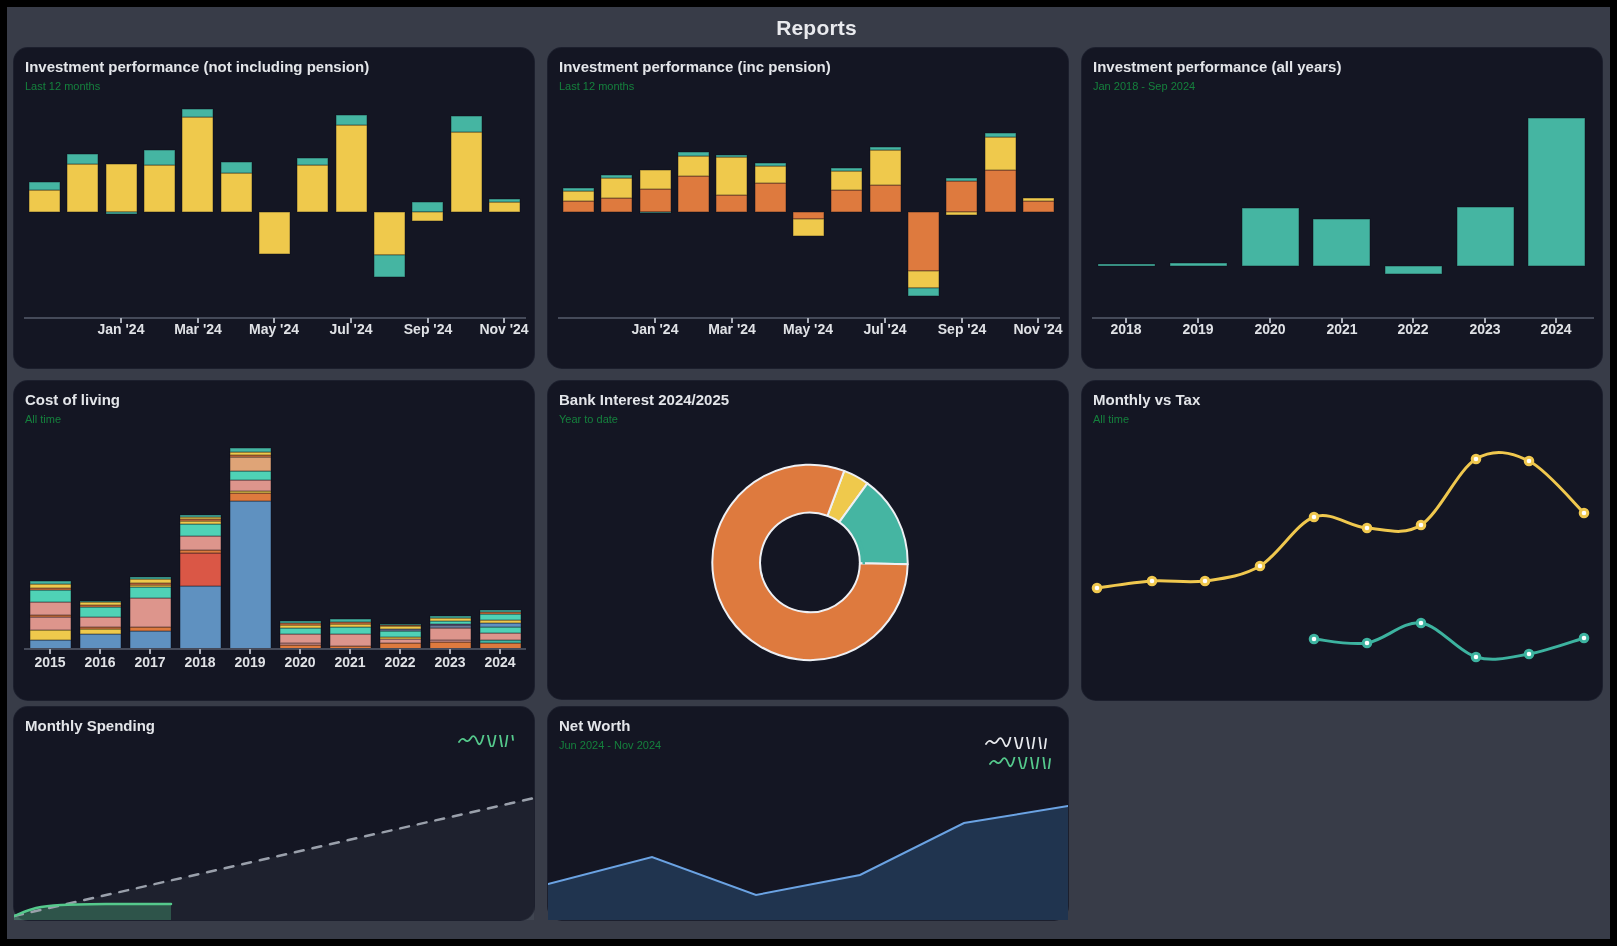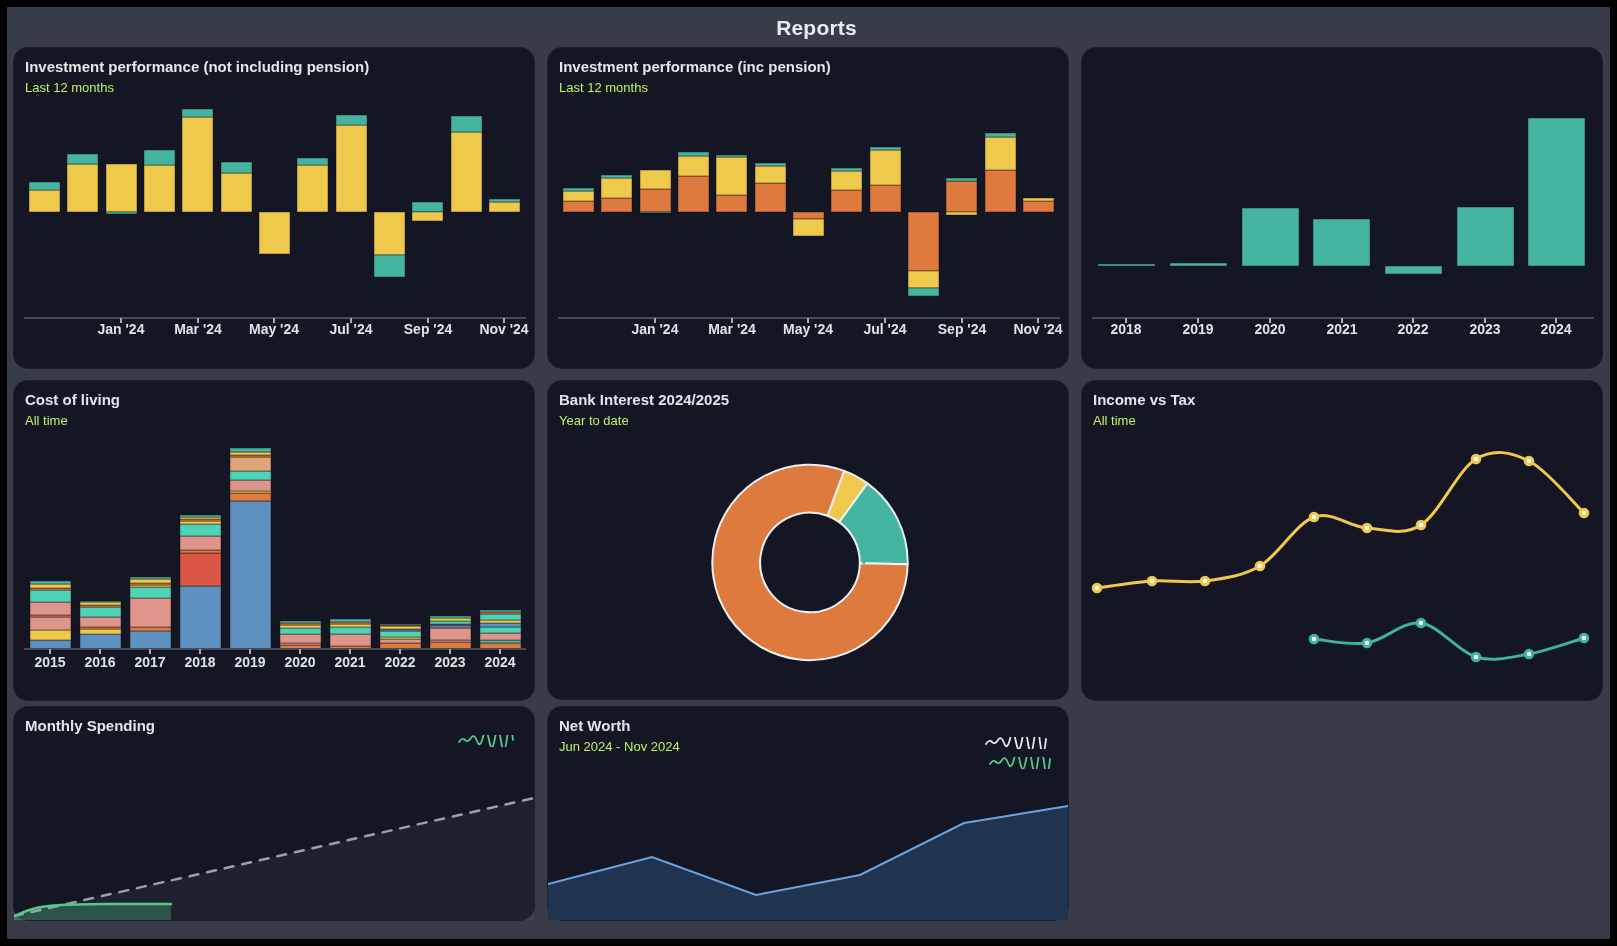--- a/index.html
+++ b/index.html
@@ -5,21 +5,21 @@
   * { margin:0; padding:0; box-sizing:border-box; }
   html,body { background:#000; }
   body { font-family:"Liberation Sans", sans-serif; }
   .page { position:relative; width:1617px; height:946px; background:#000; overflow:hidden; }
   .canvas { position:absolute; left:7px; top:7px; width:1603px; height:932px; background:#383c48; }
   .topbar { position:absolute; left:0; top:0; width:100%; height:41px; display:flex; align-items:center; padding-left:16px;justify-content:center; }
   .topbar .title { color:#e9eaee; font-size:21px; font-weight:700; letter-spacing:0.2px; }
   .panel { position:absolute; background:#141623; border-radius:14px; box-shadow:0 0 0 1px #1c1f2d; }
   .panel-header { position:absolute; left:11px; top:10px; right:11px; z-index:2; pointer-events:none; }
   .panel-title { color:#e3e5e9; font-size:15px; font-weight:700; pointer-events:auto; }
-  .panel-subtitle { color:#bef264; font-size:13px; margin-top:5px; }
+  .panel-subtitle { color:#15803d; font-size:11px; margin-top:5px; }
   svg.chart { position:absolute; inset:0; width:100%; height:100%; }
   .spark { position:absolute; z-index:3; }
 </style>
 </head>
 <body>
 
 <div class="page">
   <div class="canvas">
 
     <div class="topbar">
@@ -126,20 +126,24 @@
           <line x1="337" x2="337" y1="270" y2="275" stroke="#a9adb8" stroke-width="2"></line>
           <text x="337" y="286" fill="#e0e2e6" font-size="14" font-weight="600" text-anchor="middle" font-family="&quot;Liberation Sans&quot;,sans-serif">Jul '24</text>
           <line x1="414" x2="414" y1="270" y2="275" stroke="#a9adb8" stroke-width="2"></line>
           <text x="414" y="286" fill="#e0e2e6" font-size="14" font-weight="600" text-anchor="middle" font-family="&quot;Liberation Sans&quot;,sans-serif">Sep '24</text>
           <line x1="490" x2="490" y1="270" y2="275" stroke="#a9adb8" stroke-width="2"></line>
           <text x="490" y="286" fill="#e0e2e6" font-size="14" font-weight="600" text-anchor="middle" font-family="&quot;Liberation Sans&quot;,sans-serif">Nov '24</text>
         </svg>
     </div>
 
     <div class="panel" style="left:1075px; top:41px; width:520px; height:320px;">
+      <div class="panel-header">
+        <div class="panel-title">Investment performance (all years)</div>
+        <div class="panel-subtitle">Jan 2018 - Sep 2024</div>
+      </div>
       <svg class="chart" viewBox="0 0 520 320">
           <rect x="16" y="216" width="57" height="2" fill="#45b5a2" stroke="rgba(10,12,20,0.45)" stroke-width="1"></rect>
           <rect x="88" y="215" width="57" height="3" fill="#45b5a2" stroke="rgba(10,12,20,0.45)" stroke-width="1"></rect>
           <rect x="160" y="160" width="57" height="58" fill="#45b5a2" stroke="rgba(10,12,20,0.45)" stroke-width="1"></rect>
           <rect x="231" y="171" width="57" height="47" fill="#45b5a2" stroke="rgba(10,12,20,0.45)" stroke-width="1"></rect>
           <rect x="303" y="218" width="57" height="8" fill="#45b5a2" stroke="rgba(10,12,20,0.45)" stroke-width="1"></rect>
           <rect x="375" y="159" width="57" height="59" fill="#45b5a2" stroke="rgba(10,12,20,0.45)" stroke-width="1"></rect>
           <rect x="446" y="70" width="57" height="148" fill="#45b5a2" stroke="rgba(10,12,20,0.45)" stroke-width="1"></rect>
           <line x1="10" x2="512" y1="270" y2="270" stroke="#454a59" stroke-width="2"></line>
           <line x1="44" x2="44" y1="270" y2="275" stroke="#a9adb8" stroke-width="2"></line>
@@ -278,21 +282,21 @@
       <svg class="chart" viewBox="0 0 520 319">
           <path d="M 296.3203233634278 90.20612545365704 A 98 98 0 0 1 319.5752759957491 102.6962321575241 L 291.3751408141577 141.53889395792046 A 50 50 0 0 0 279.5103690629734 135.16639053758013 Z" fill="#efc94c" stroke="#eef0f4" stroke-width="2" stroke-linejoin="round"></path>
           <path d="M 319.5752759957491 102.6962321575241 A 98 98 0 0 1 359.983229339836 183.81294460398112 L 311.99144354073263 182.92497173672507 A 50 50 0 0 0 291.3751408141577 141.53889395792046 Z" fill="#45b5a2" stroke="#eef0f4" stroke-width="2" stroke-linejoin="round"></path>
           <path d="M 359.983229339836 183.81294460398112 A 98 98 0 1 1 296.3203233634278 90.20612545365702 L 279.5103690629734 135.16639053758013 A 50 50 0 1 0 311.99144354073263 182.92497173672507 Z" fill="#de7a3e" stroke="#eef0f4" stroke-width="2" stroke-linejoin="round"></path>
           <path d="M307.794597192447,153.38435973140693 A54 54 0 0 1 315.9671046590312,183.88457282193505" fill="none" stroke="#45b5a2" stroke-width="2.5"></path>
         </svg>
     </div>
 
     <div class="panel" style="left:1075px; top:374px; width:520px; height:319px;">
       <div class="panel-header">
-        <div class="panel-title">Income vs Tax</div>
+        <div class="panel-title">Monthly vs Tax</div>
         <div class="panel-subtitle">All time</div>
       </div>
       <svg class="chart" viewBox="0 0 520 319">
           <path d="M15,207C24.166666666666664,205.83333333333334 52,201.16666666666666 70,200C88,198.83333333333334 105,202.5 123,200C141,197.5 159.83333333333334,195.66666666666666 178,185C196.16666666666666,174.33333333333334 214.16666666666666,142.33333333333334 232,136C249.83333333333334,129.66666666666666 267.1666666666667,145.66666666666666 285,147C302.8333333333333,148.33333333333334 320.8333333333333,155.5 339,144C357.1666666666667,132.5 376,88.66666666666667 394,78C412,67.33333333333333 429,71 447,80C465,89 492.8333333333333,123.33333333333333 502,132" fill="none" stroke="#f0c84e" stroke-width="3" stroke-linecap="round"></path>
           <path d="M232,258C240.83333333333334,258.6666666666667 267.1666666666667,264.6666666666667 285,262C302.8333333333333,259.3333333333333 320.8333333333333,239.66666666666666 339,242C357.1666666666667,244.33333333333334 376,270.8333333333333 394,276C412,281.1666666666667 429,276.1666666666667 447,273C465,269.8333333333333 492.8333333333333,259.6666666666667 502,257" fill="none" stroke="#3db3a0" stroke-width="3" stroke-linecap="round"></path>
           <circle cx="15" cy="207" r="3.8" fill="#ffffff" stroke="#f0c84e" stroke-width="3"></circle>
           <circle cx="70" cy="200" r="3.8" fill="#ffffff" stroke="#f0c84e" stroke-width="3"></circle>
           <circle cx="123" cy="200" r="3.8" fill="#ffffff" stroke="#f0c84e" stroke-width="3"></circle>
           <circle cx="178" cy="185" r="3.8" fill="#ffffff" stroke="#f0c84e" stroke-width="3"></circle>
           <circle cx="232" cy="136" r="3.8" fill="#ffffff" stroke="#f0c84e" stroke-width="3"></circle>

